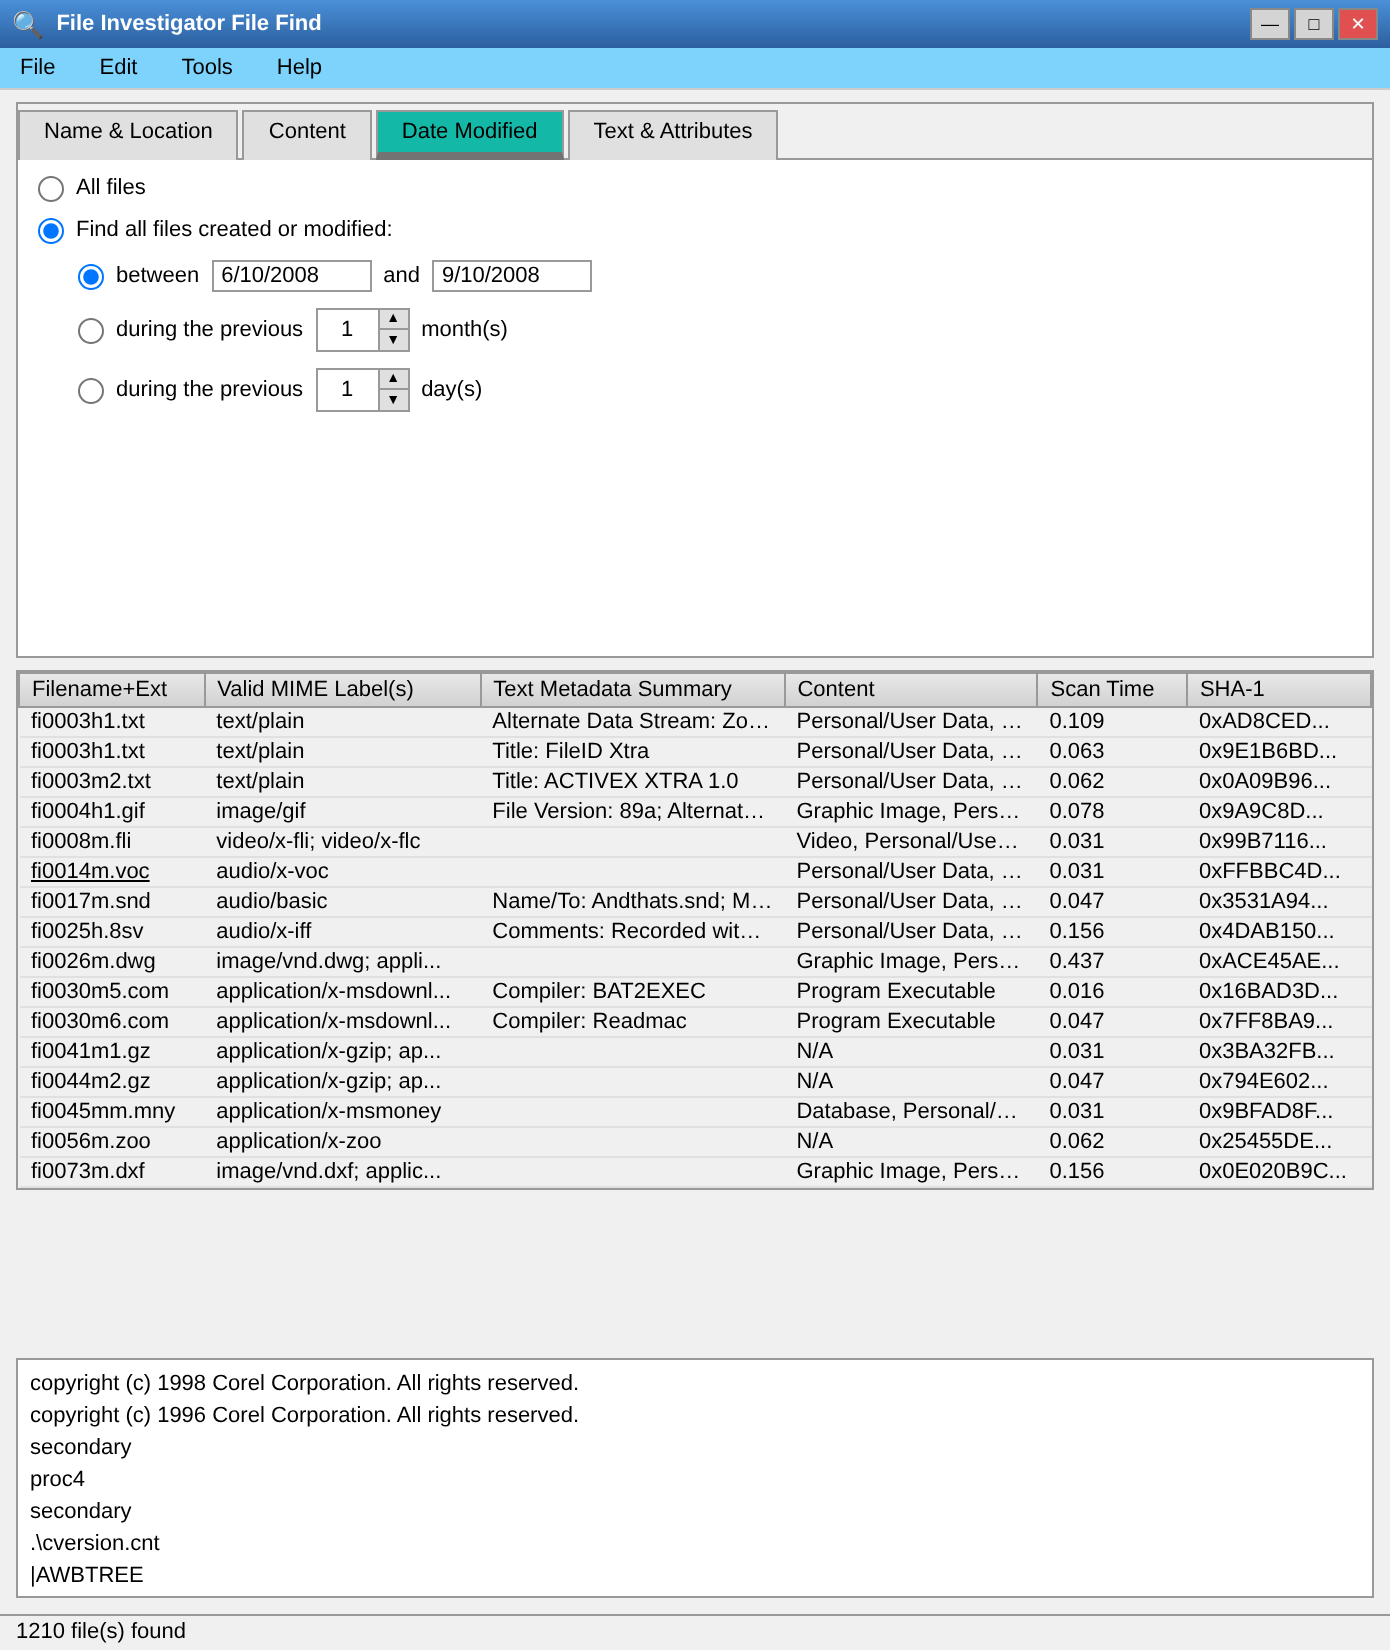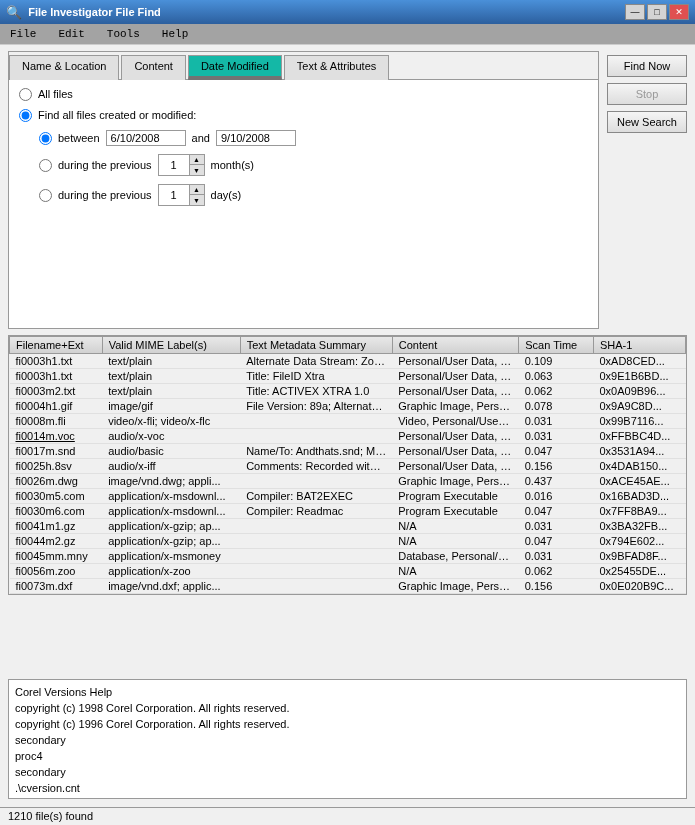--- a/index.html
+++ b/index.html
@@ -40,26 +40,25 @@
       border: 1px solid #888;
       display: flex;
       align-items: center;
       justify-content: center;
       cursor: pointer;
       font-size: 9px;
       color: #000;
     }
     .title-btn.close { background: #e05050; color: white; }
     .menu-bar {
-      background: #a3a3a3;
+      background: #7dd3fc;
       border-bottom: 1px solid #ccc;
       display: flex;
       padding: 2px 4px;
       gap: 10px;
-      font-family: Liberation Mono, monospace;
     }
     .menu-item {
       padding: 2px 6px;
       cursor: pointer;
       font-size: 11px;
     }
     .main-content {
       display: flex;
       flex-direction: column;
       height: calc(825px - 24px - 22px);
@@ -302,25 +301,20 @@
                 <button class="spinner-arrow">▲</button>
                 <button class="spinner-arrow">▼</button>
               </div>
             </div>
             <span>day(s)</span>
           </div>
         </div>
       </div>
     </div>
 
-    <div class="right-buttons">
-      <button class="action-btn">Find Now</button>
-      <button class="action-btn disabled">Stop</button>
-      <button class="action-btn">New Search</button>
-    </div>
   </div>
 
   <div class="results-section">
     <div class="table-container">
       <table class="results-table">
         <thead>
           <tr>
             <th>Filename+Ext</th>
             <th>Valid MIME Label(s)</th>
             <th>Text Metadata Summary</th>
@@ -465,21 +459,20 @@
               <td style="max-width: 110px; overflow: hidden; text-overflow: ellipsis; white-space: nowrap;">Graphic Image, Personal/...</td>
               <td style="max-width: 60px; overflow: hidden; text-overflow: ellipsis; white-space: nowrap;">0.031</td>
               <td style="max-width: 80px; overflow: hidden; text-overflow: ellipsis; white-space: nowrap;">0x0DB1B8A...</td>
             </tr>
           </tbody>
       </table>
     </div>
   </div>
 
   <div class="log-section" id="log-section">
-  <div class="log-line">Corel Versions Help</div>
       <div class="log-line">copyright (c) 1998 Corel Corporation. All rights reserved.</div>
       <div class="log-line">copyright (c) 1996 Corel Corporation. All rights reserved.</div>
       <div class="log-line">secondary</div>
       <div class="log-line">proc4</div>
       <div class="log-line">secondary</div>
       <div class="log-line">.\cversion.cnt</div>
       <div class="log-line">|AWBTREE</div>
     </div>
 
   <div class="status-bar">

